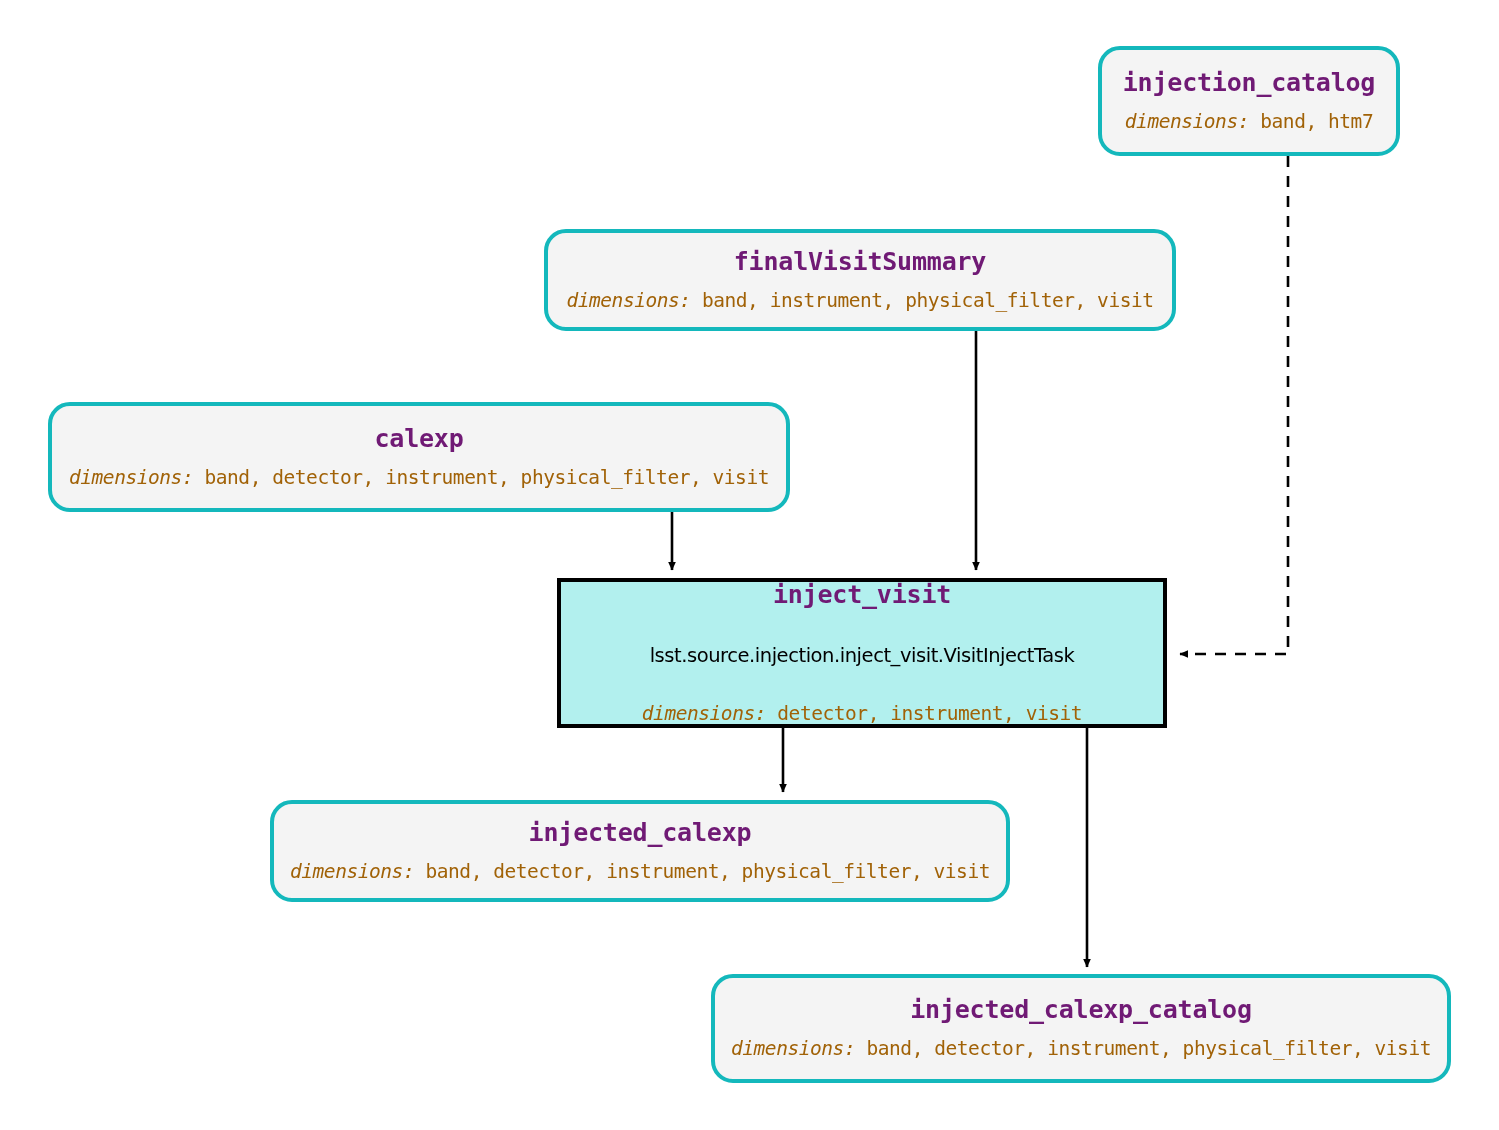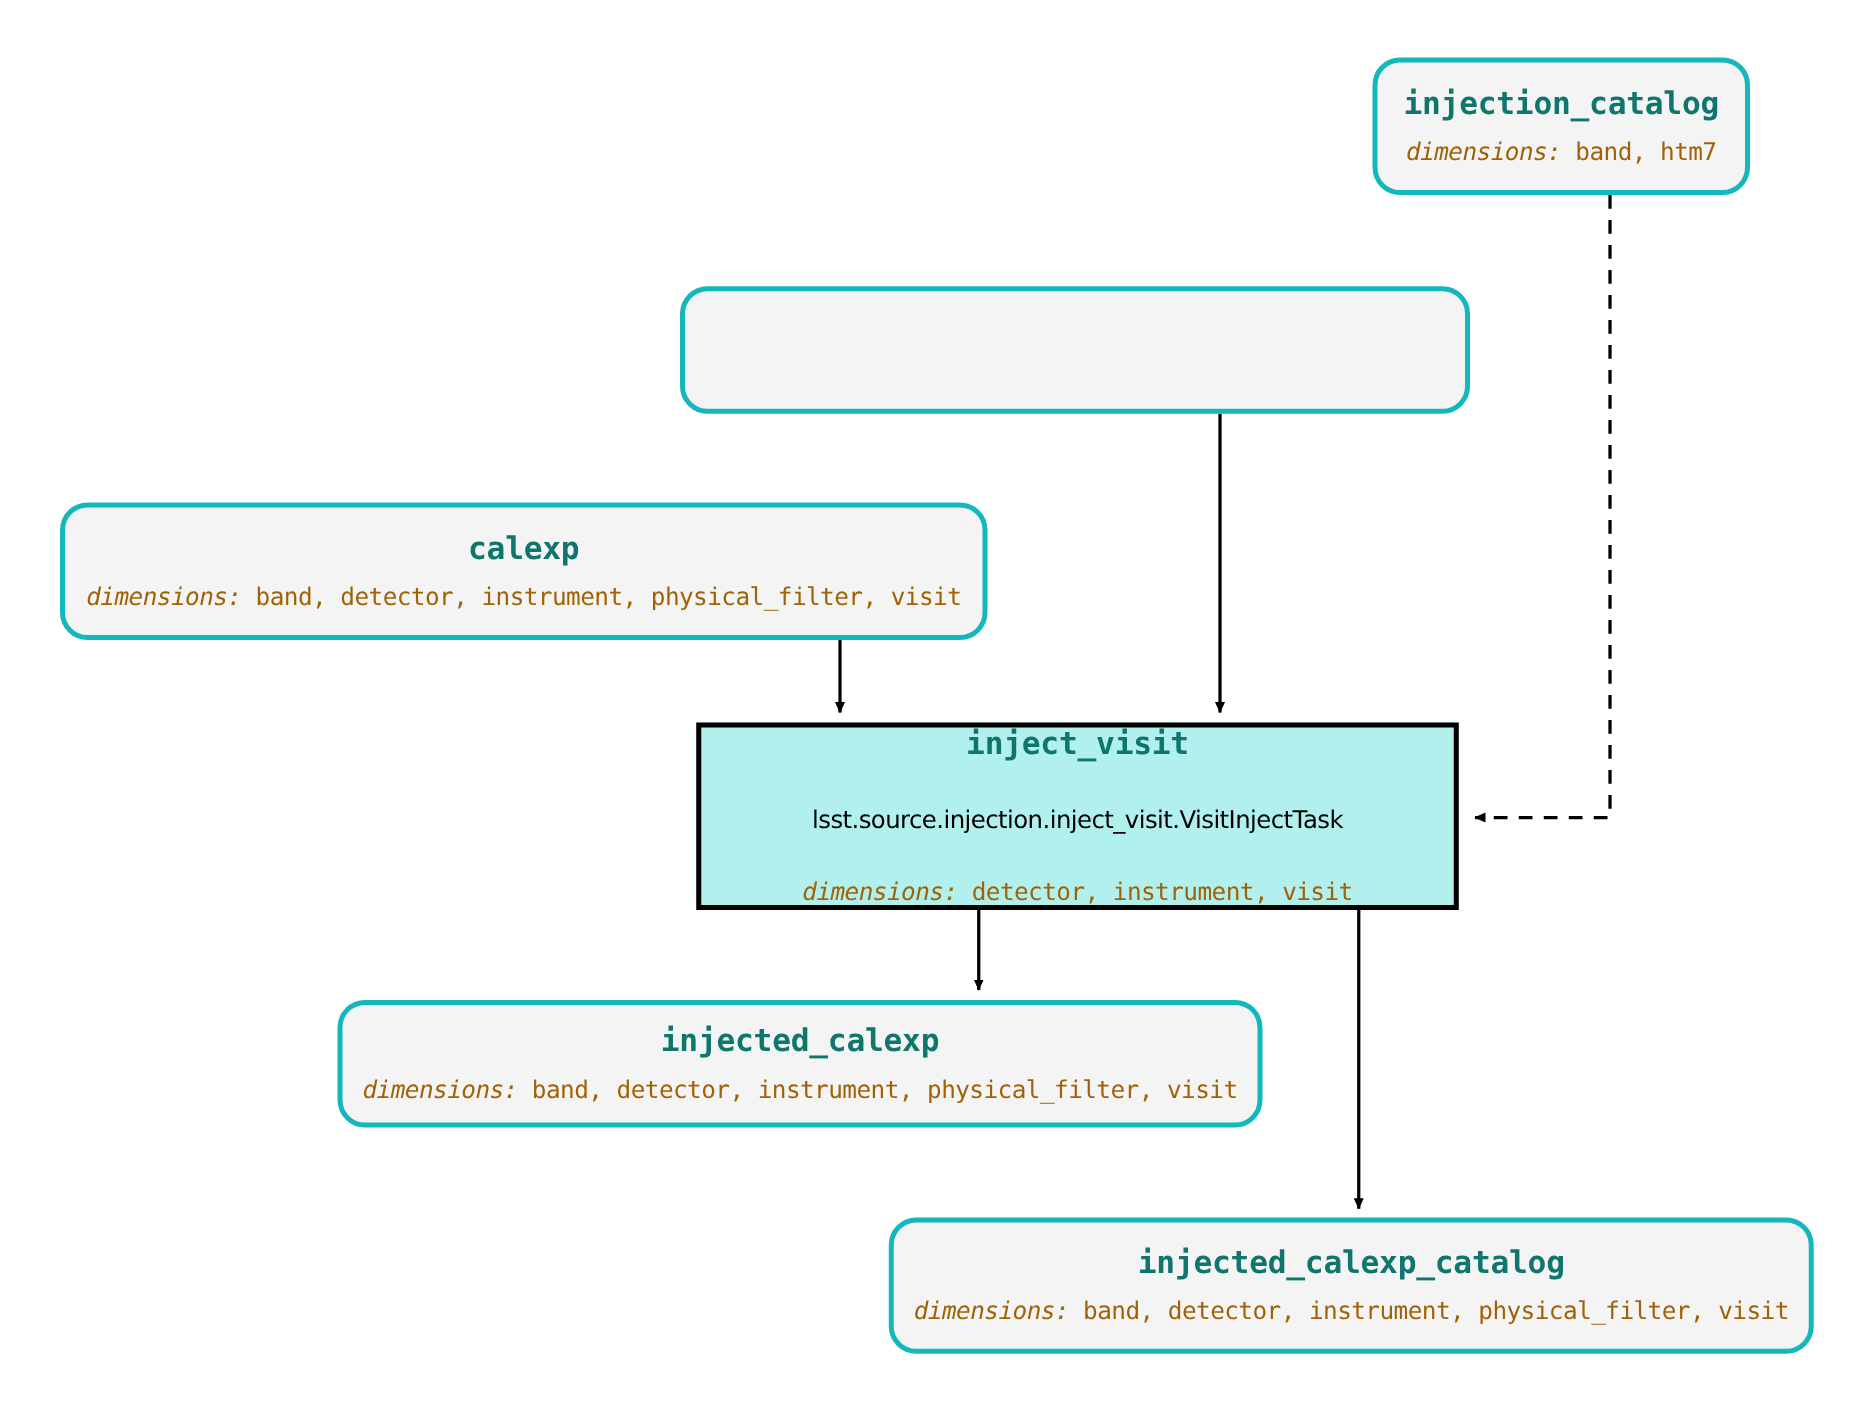--- a/index.html
+++ b/index.html
@@ -40,21 +40,21 @@
   .node.task {
     background: #b2f0ee;
     border: 4px solid #000000;
     border-radius: 0;
     gap: 25px;
   }
   .node-title {
     font-family: "DejaVu Sans Mono", monospace;
     font-weight: bold;
     font-size: 25px;
-    color: #0f766e;
+    color: #701a75;
     line-height: 1.15;
     text-align: right;
     white-space: nowrap;
     letter-spacing: -0.2px;
   }
   .node-class {
     font-family: "DejaVu Sans", sans-serif;
     font-size: 19.5px;
     color: #000000;
     line-height: 1.2;
@@ -118,20 +118,24 @@
   </svg>
 
   <div class="node dataset" style="left:1098px; top:46px; width:302px; height:110px;">
     <div class="node-title">injection_catalog</div>
     <div class="node-dims">
       <span class="dims-key">dimensions:</span><span> band, htm7</span>
     </div>
   </div>
 
   <div class="node dataset" style="left:544px; top:229px; width:632px; height:102px;">
+    <div class="node-title">finalVisitSummary</div>
+    <div class="node-dims">
+      <span class="dims-key">dimensions:</span><span> band, instrument, physical_filter, visit</span>
+    </div>
   </div>
 
   <div class="node dataset" style="left:48px; top:402px; width:742px; height:110px;">
     <div class="node-title">calexp</div>
     <div class="node-dims">
       <span class="dims-key">dimensions:</span><span> band, detector, instrument, physical_filter, visit</span>
     </div>
   </div>
 
   <div class="node task" style="left:557px; top:578px; width:610px; height:150px;">

